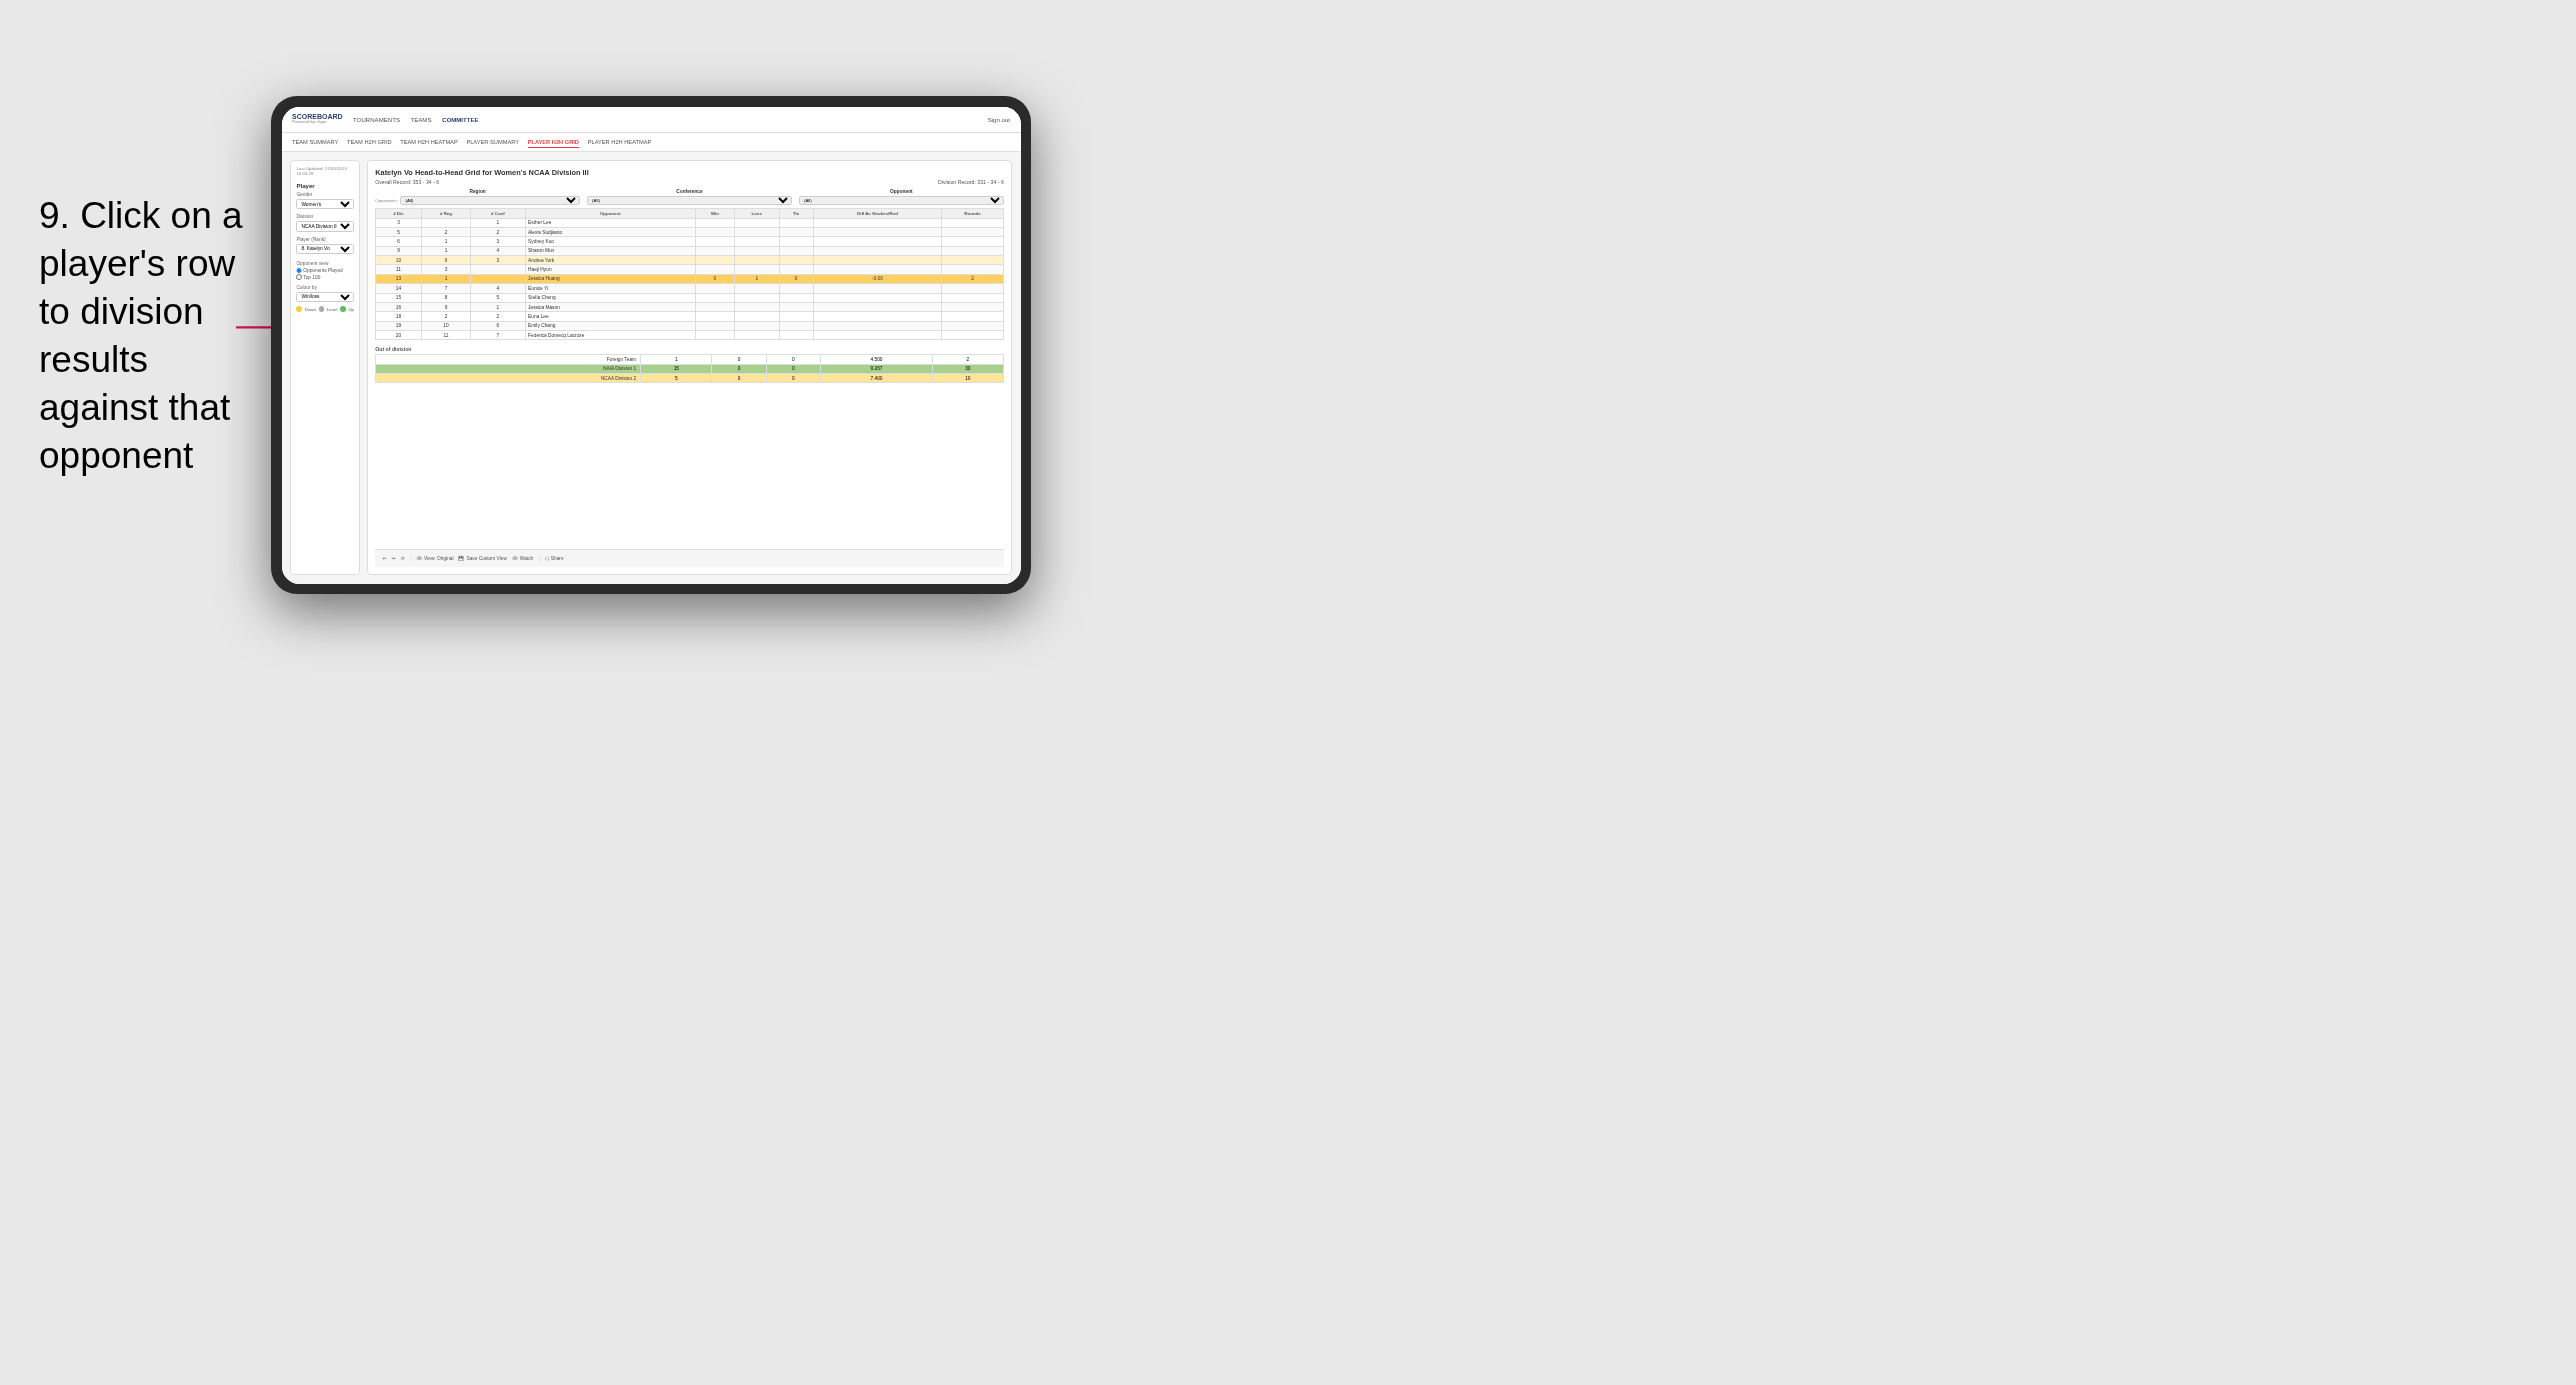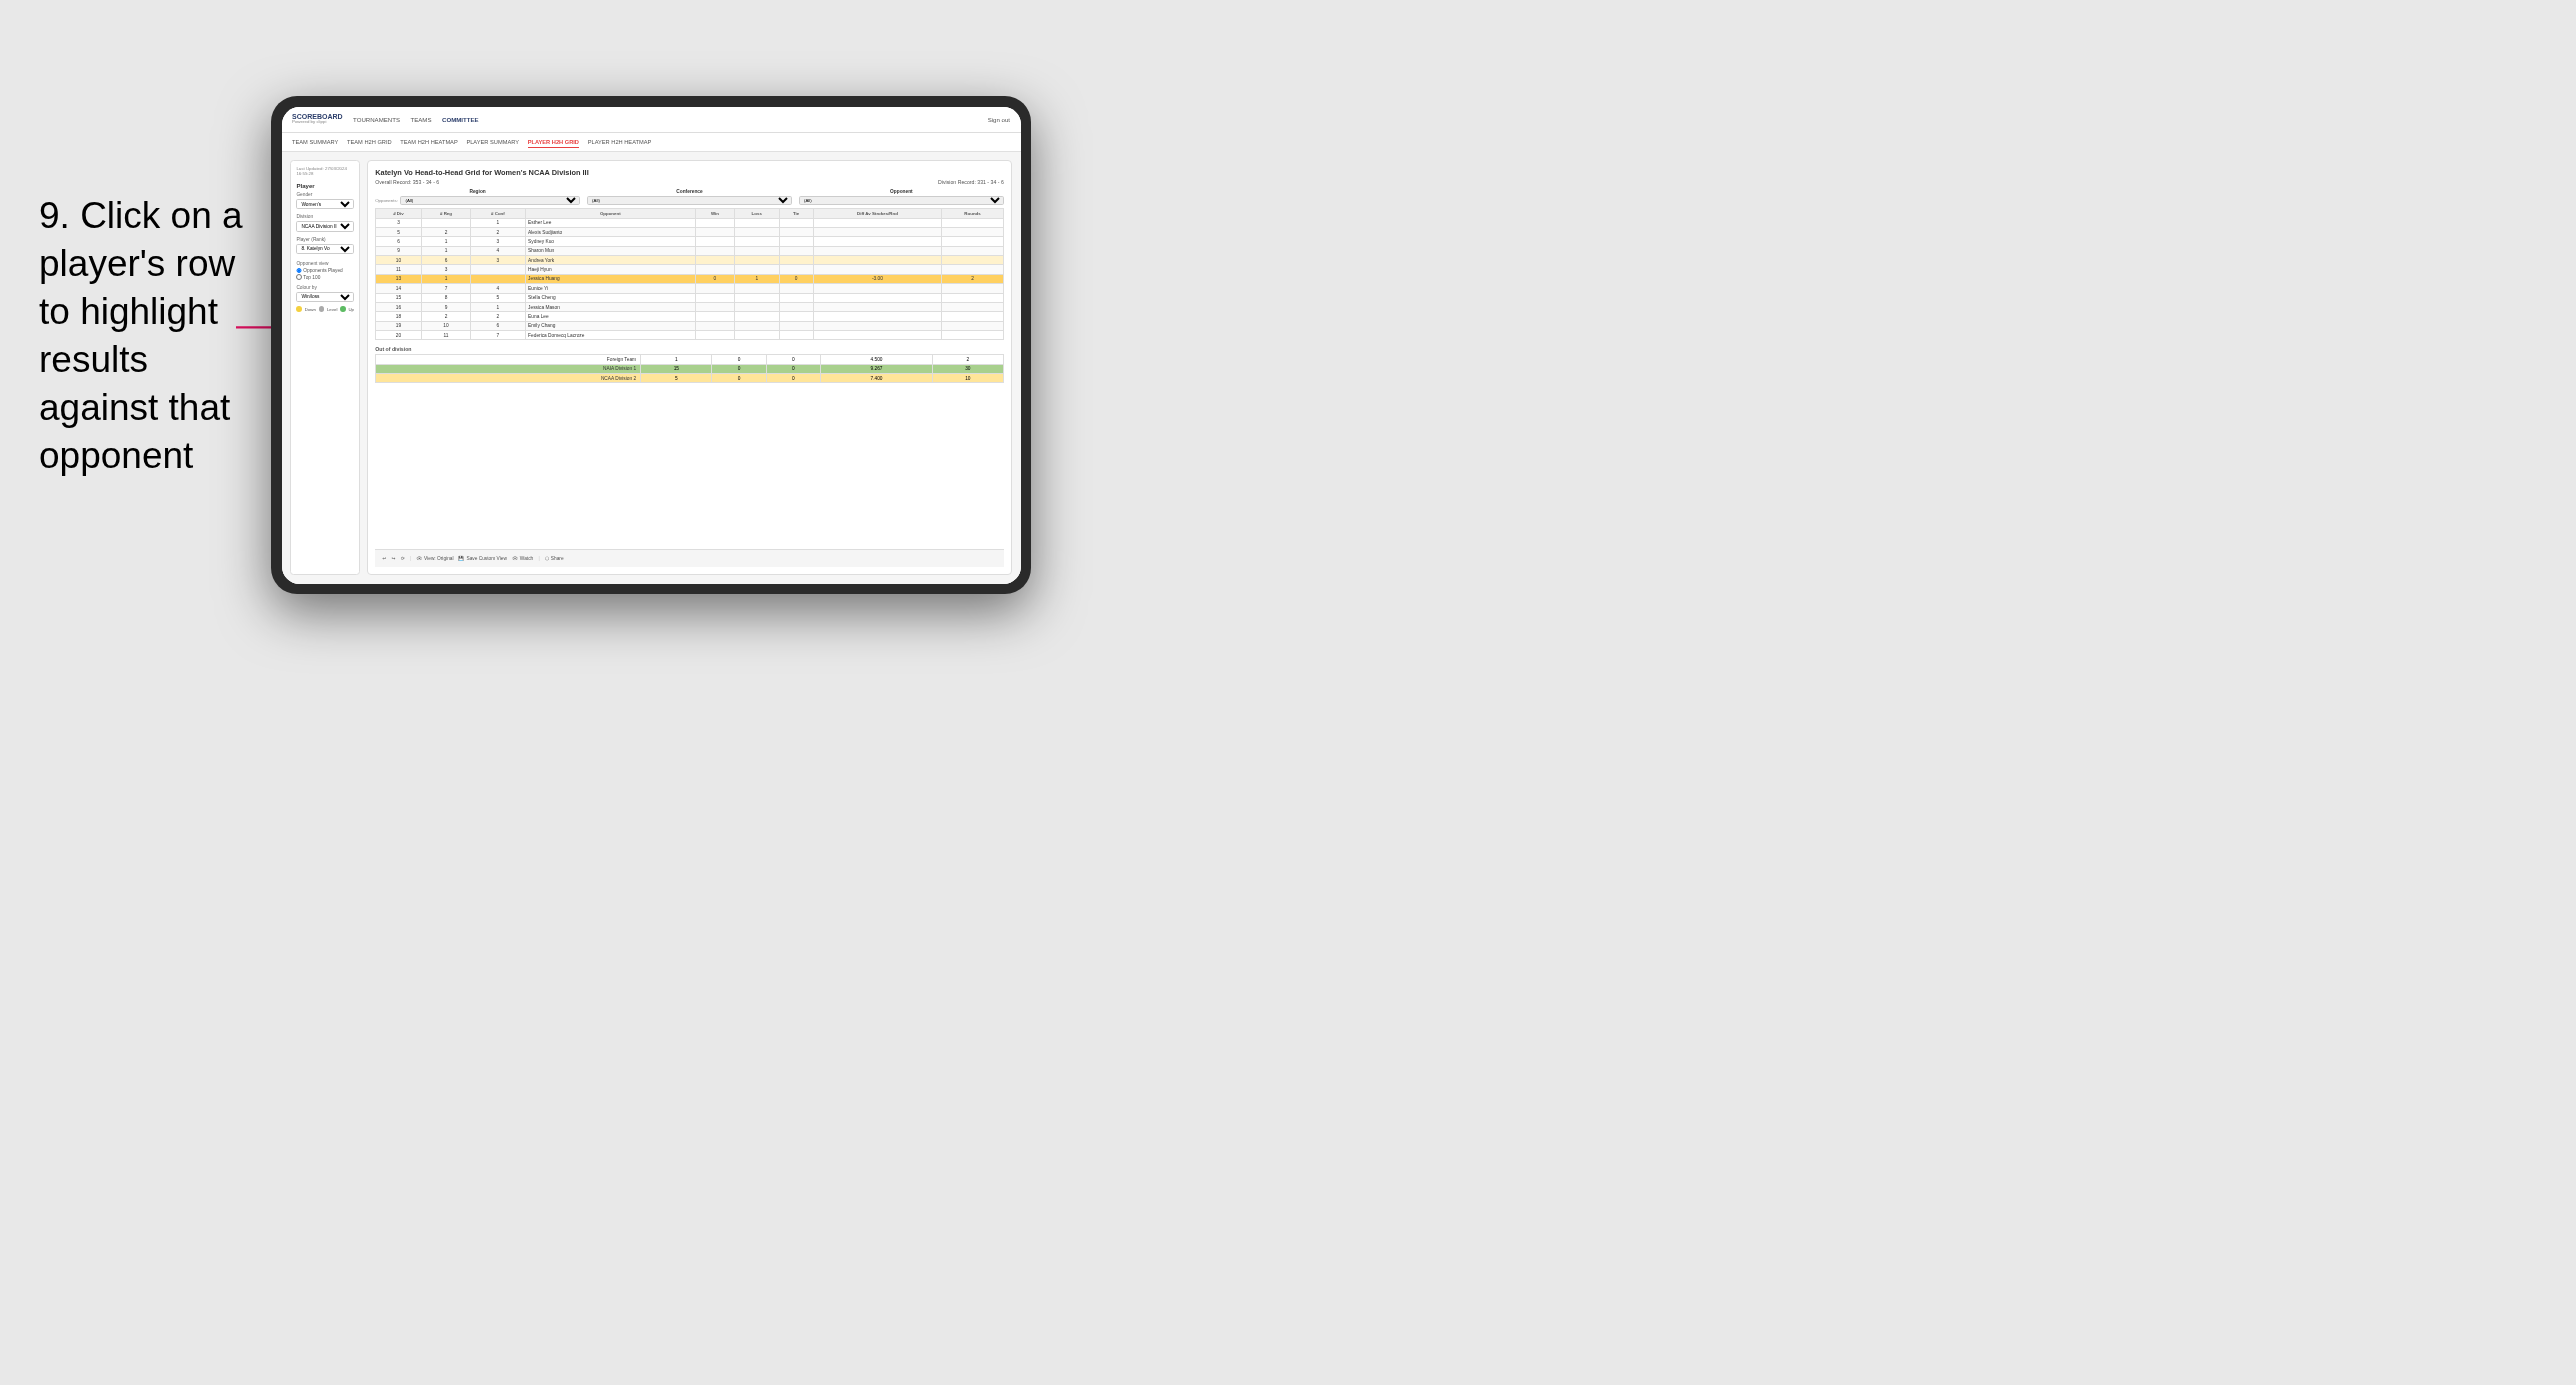--- a/index.html
+++ b/index.html
@@ -373,21 +373,21 @@
       left: 236px;
       top: 310px;
       width: 192px;
       height: 48px;
     }
   </style>
 </head>
 <body>
 
 <div class="instruction-text">
-  <span>9.</span> <span>Click on a player's row to highlight results against that opponent</span>
+  <span>9.</span> <span>Click on a player's row to division results against that opponent</span>
 </div>
 
 <svg class="arrow-svg" viewBox="0 0 220 55" xmlns="http://www.w3.org/2000/svg">
   <defs>
     <marker id="arrowhead" markerWidth="8" markerHeight="6" refX="8" refY="3" orient="auto">
       <polygon points="0 0, 8 3, 0 6" fill="#e01060"></polygon>
     </marker>
   </defs>
   <line x1="0" y1="20" x2="190" y2="20" stroke="#e01060" stroke-width="2.5" marker-end="url(#arrowhead)"></line>
 </svg>

